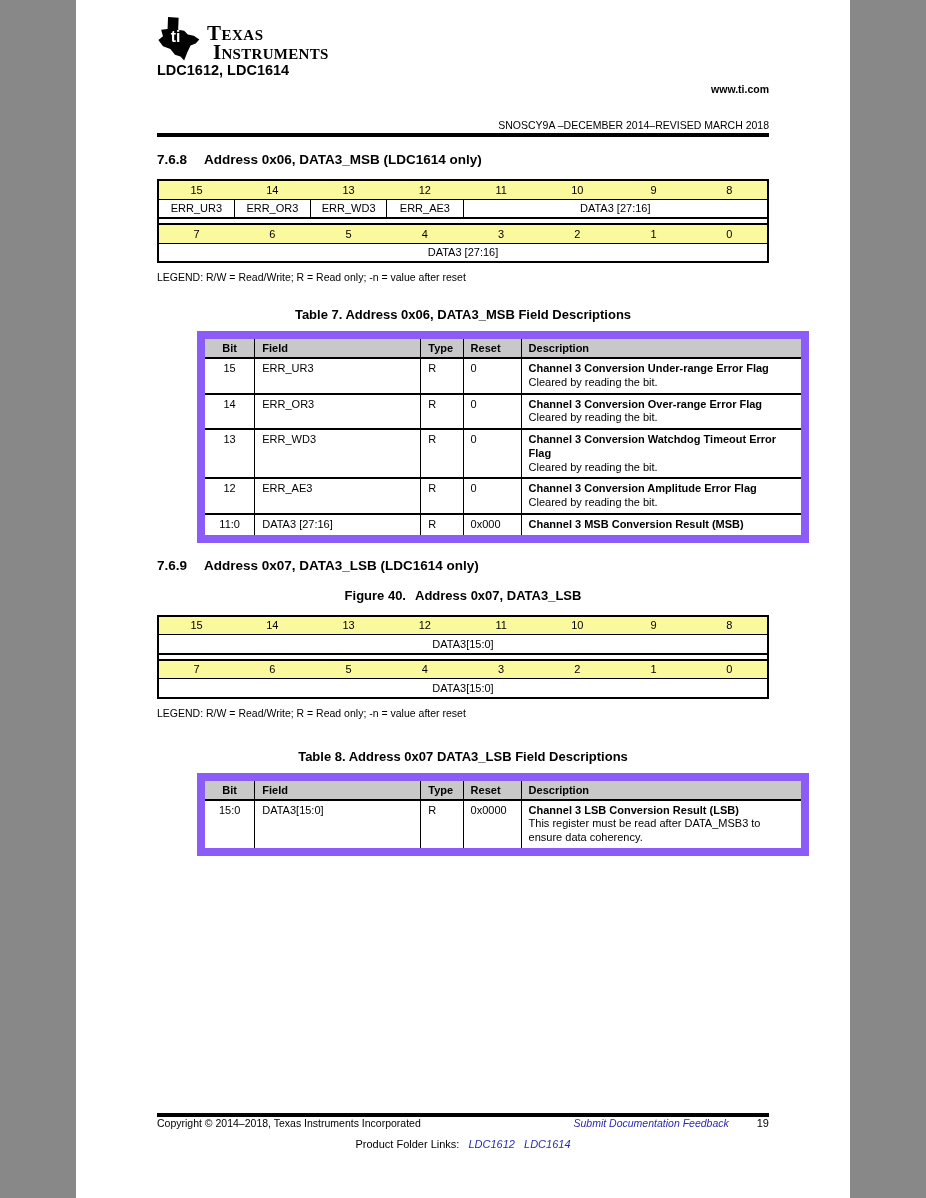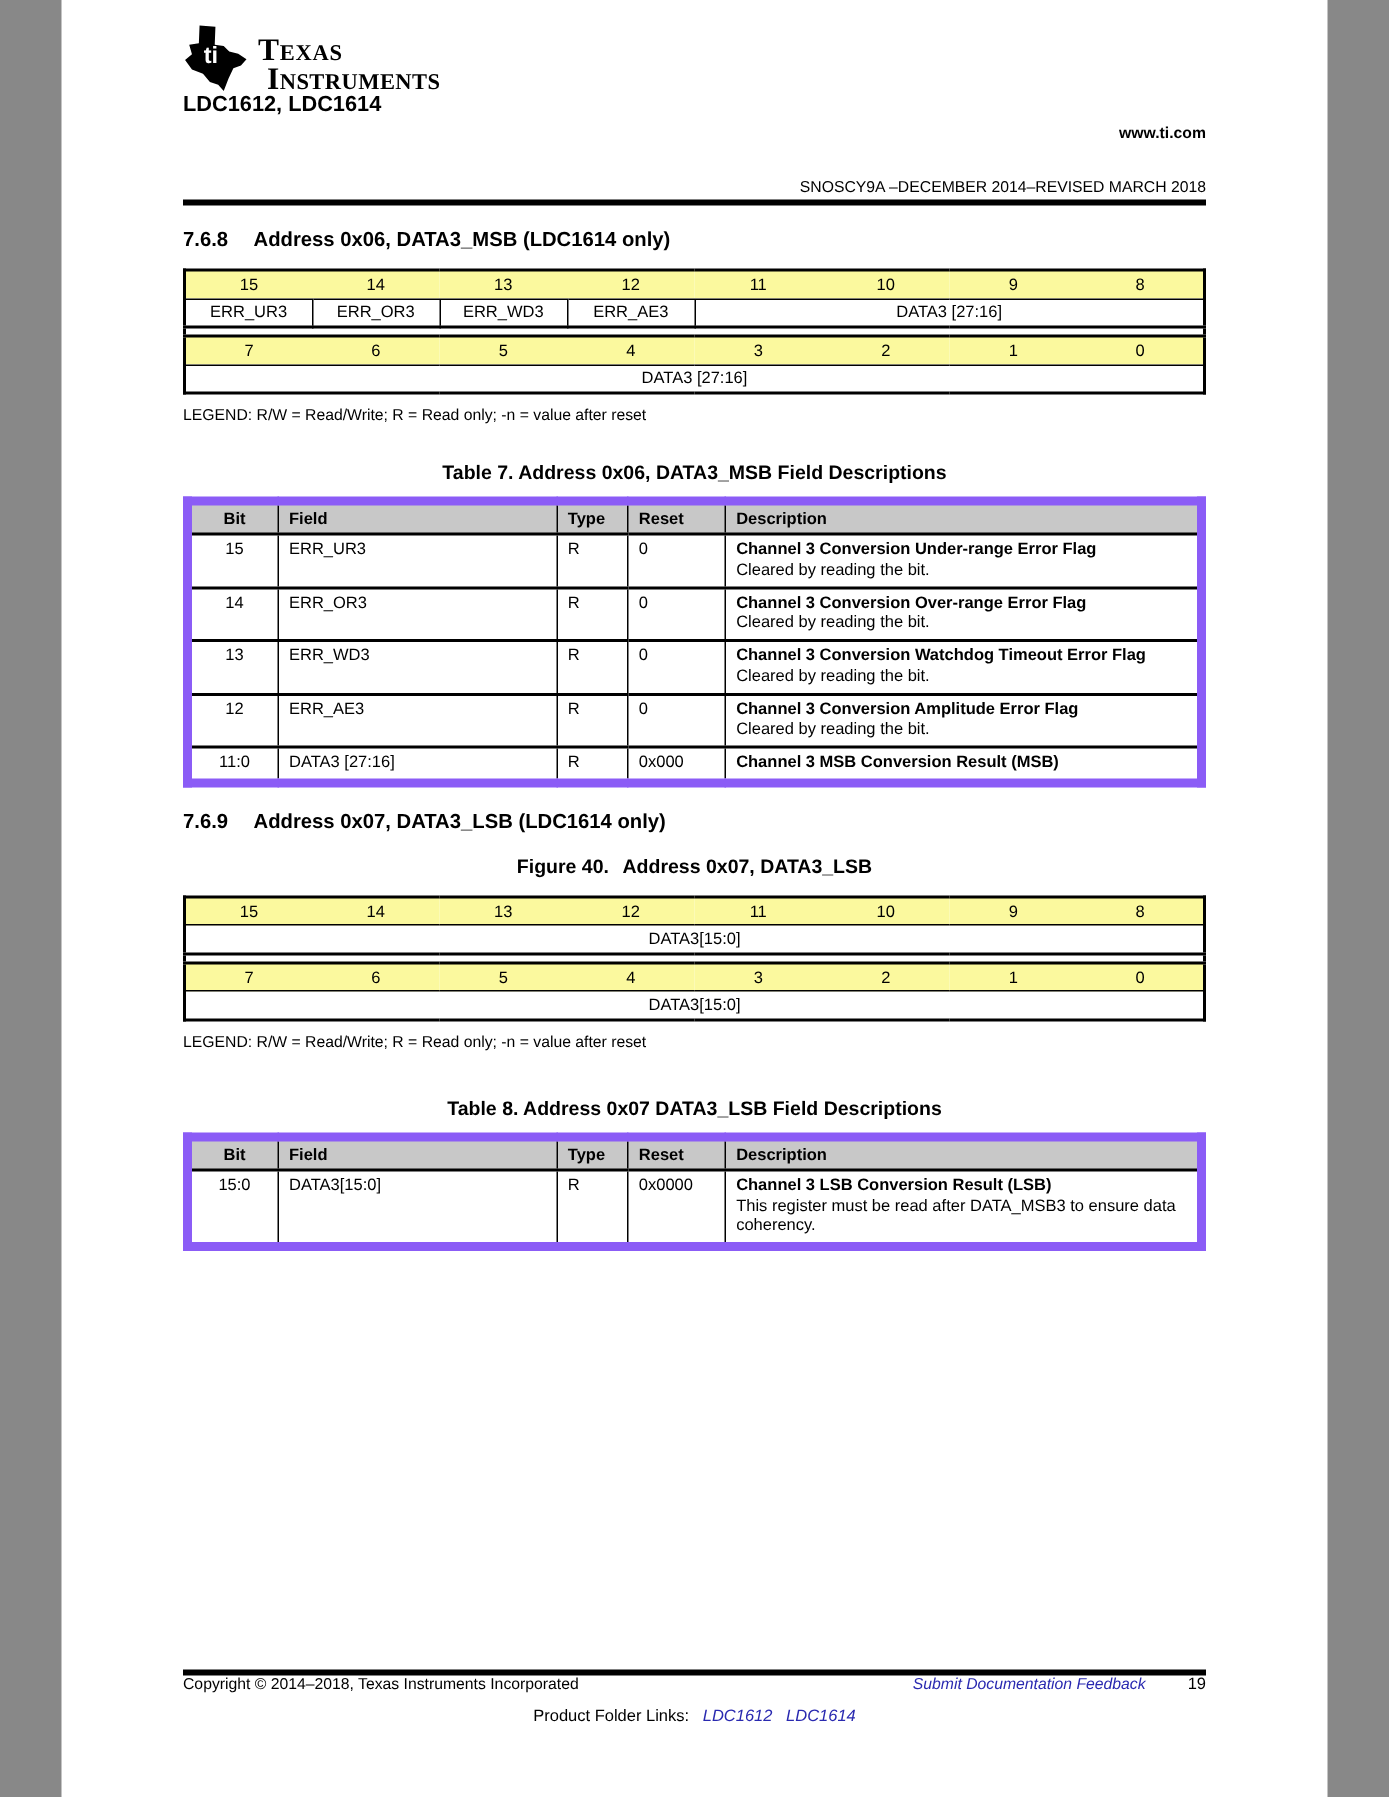--- a/index.html
+++ b/index.html
@@ -1,19 +1,19 @@
 <!DOCTYPE html>
 <html><head>
 <meta charset="utf-8">
 <style>
   * { margin:0; padding:0; box-sizing:border-box; }
   html,body { background:#888; }
   body { font-family:"Liberation Sans", sans-serif; color:#000; }
   .page {
-    position:relative; width:844px; height:1198px; margin:0 auto;
+    position:relative; width:774px; height:1198px; margin:0 auto;
     background:#fff; overflow:hidden;
   }
   .content { margin:0 81px; }
 
   
   .header { position:relative; padding-top:16px; }
   .logo { position:absolute; top:16px; left:0; display:flex; align-items:flex-start; }
   .logo svg { width:46px; height:46px; }
   .logo-text { margin-left:4px; margin-top:8px; font-family:"Liberation Serif", serif; font-weight:bold; line-height:0.92; }
   .logo-text .l1 { font-size:21px; letter-spacing:0.5px; font-variant:small-caps; display:block; }
@@ -34,21 +34,21 @@
   table.regtable { width:100%; border-collapse:collapse; border:2px solid #000; table-layout:fixed; }
   table.regtable td { height:19px; font-size:11px; text-align:center; vertical-align:middle; }
   td.bitcell { background:var(--hl,#FBF99E); width:12.5%; border:none; border-bottom:1px solid #000; }
   td.fieldcell { background:#fff; border:1px solid #000; }
   td.gapcell { height:6px !important; border:none; border-top:2px solid #000; border-bottom:2px solid #000; background:#fff; }
 
   .legend { font-size:10.5px; margin-top:8px; }
   .tbl-caption { text-align:center; font-size:13px; font-weight:bold; margin-top:24px; }
   .desc-wrap { margin-top:9px; }
 
-  table.desctable { width:100%; border-collapse:collapse; border:6px solid #8b5cf6; table-layout:fixed; }
+  table.desctable { width:100%; border-collapse:collapse; border:8px solid #8b5cf6; table-layout:fixed;margin-left:40px; }
   table.desctable th {
     background:var(--hdr,#C8C8C8); font-size:11px; text-align:left;
     border:1px solid #000; border-bottom:2px solid #000; padding:3px 7px; height:19px;
   }
   table.desctable td {
     font-size:11px; border:1px solid #000; border-top-width:2px;
     padding:3px 7px; vertical-align:top; line-height:1.25;
   }
   table.desctable .c { text-align:center; }
   .desc-title { font-weight:bold; }

